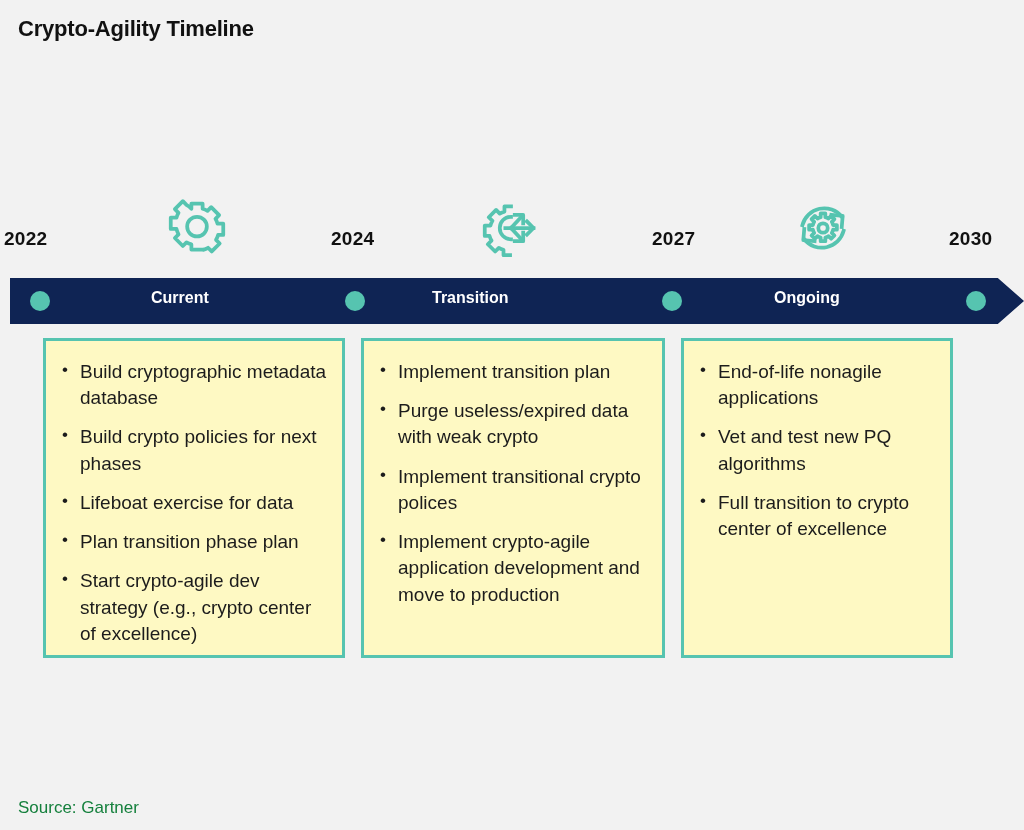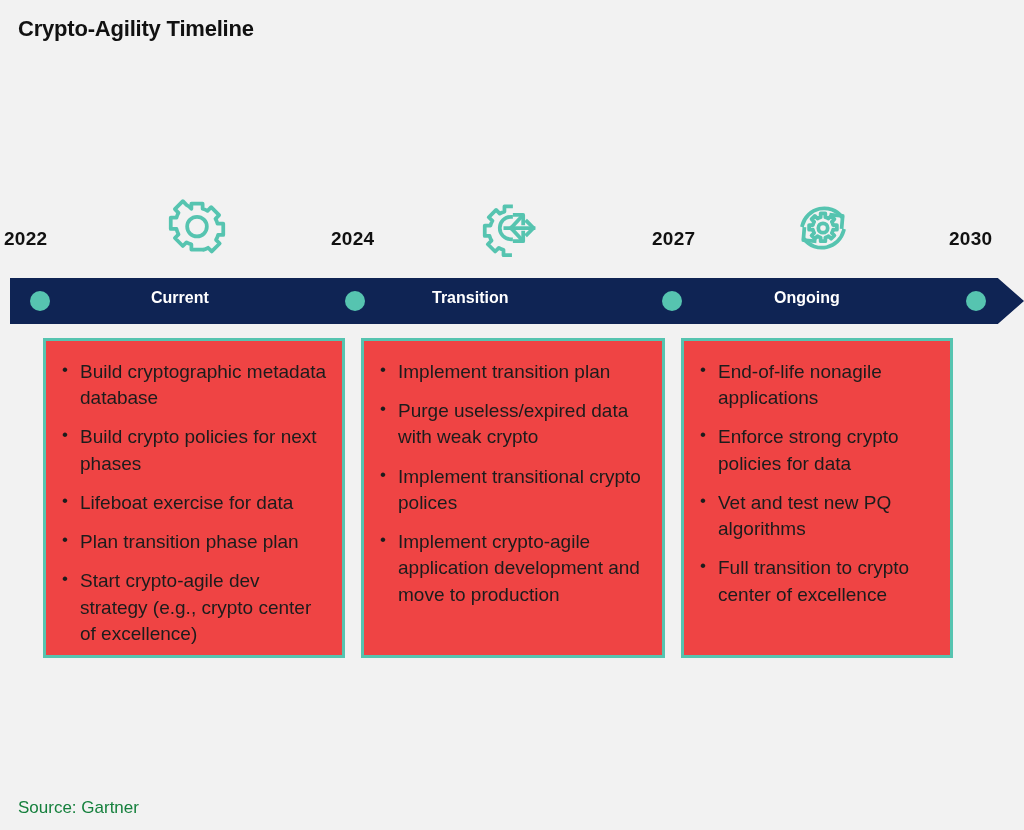--- a/index.html
+++ b/index.html
@@ -94,21 +94,21 @@
     position: absolute;
     left: 0;
     top: 338px;
     width: 1024px;
     height: 322px;
   }
   .box {
     position: absolute;
     top: 0;
     height: 320px;
-    background: #ef4444;
+    background: #fef9c3;
     border: 3px solid #56c4b0;
     box-sizing: border-box;
   }
   .box-1 { left: 43px;  width: 302px; }
   .box-2 { left: 361px; width: 304px; }
   .box-3 { left: 681px; width: 272px; }
 
   .bullet-list {
     margin: 0;
     padding: 18px 14px 0 14px;
@@ -220,20 +220,19 @@
       <li class="bullet-item">Implement transition plan</li>
       <li class="bullet-item">Purge useless/expired data with weak crypto</li>
       <li class="bullet-item">Implement transitional crypto polices</li>
       <li class="bullet-item">Implement crypto-agile application development and move to production</li>
     </ul>
   </div>
 
   <div class="box box-3">
     <ul class="bullet-list">
       <li class="bullet-item">End-of-life nonagile applications</li>
-      <li class="bullet-item">Enforce strong crypto policies for data</li>
       <li class="bullet-item">Vet and test new PQ algorithms</li>
       <li class="bullet-item">Full transition to crypto center of excellence</li>
     </ul>
   </div>
 </div>
 
 <div class="source">Source: Gartner</div>
 
 </body></html>

